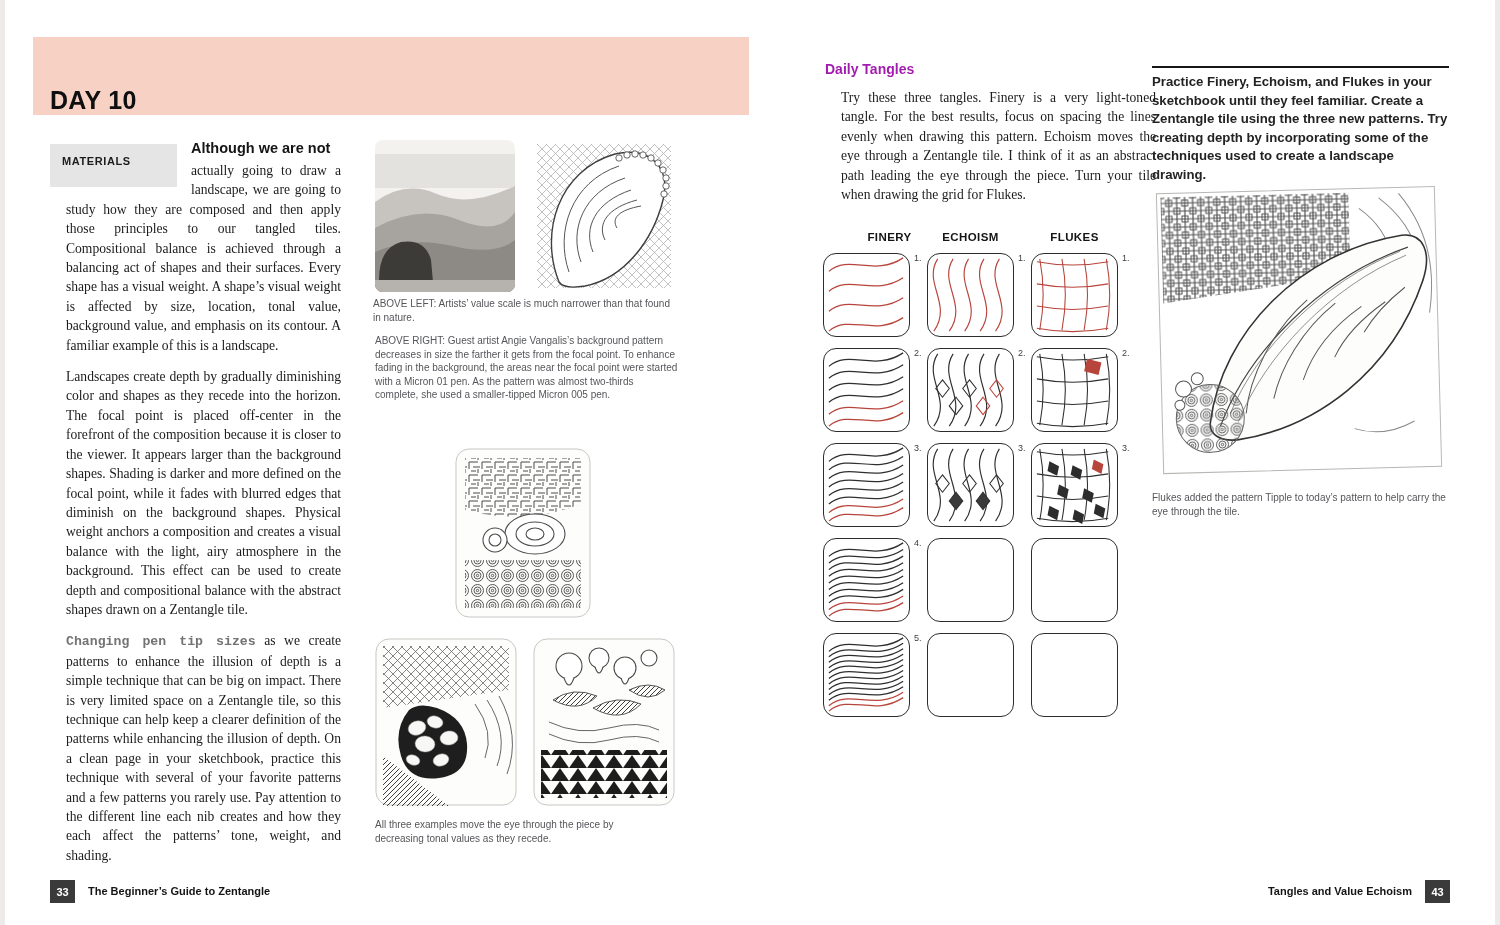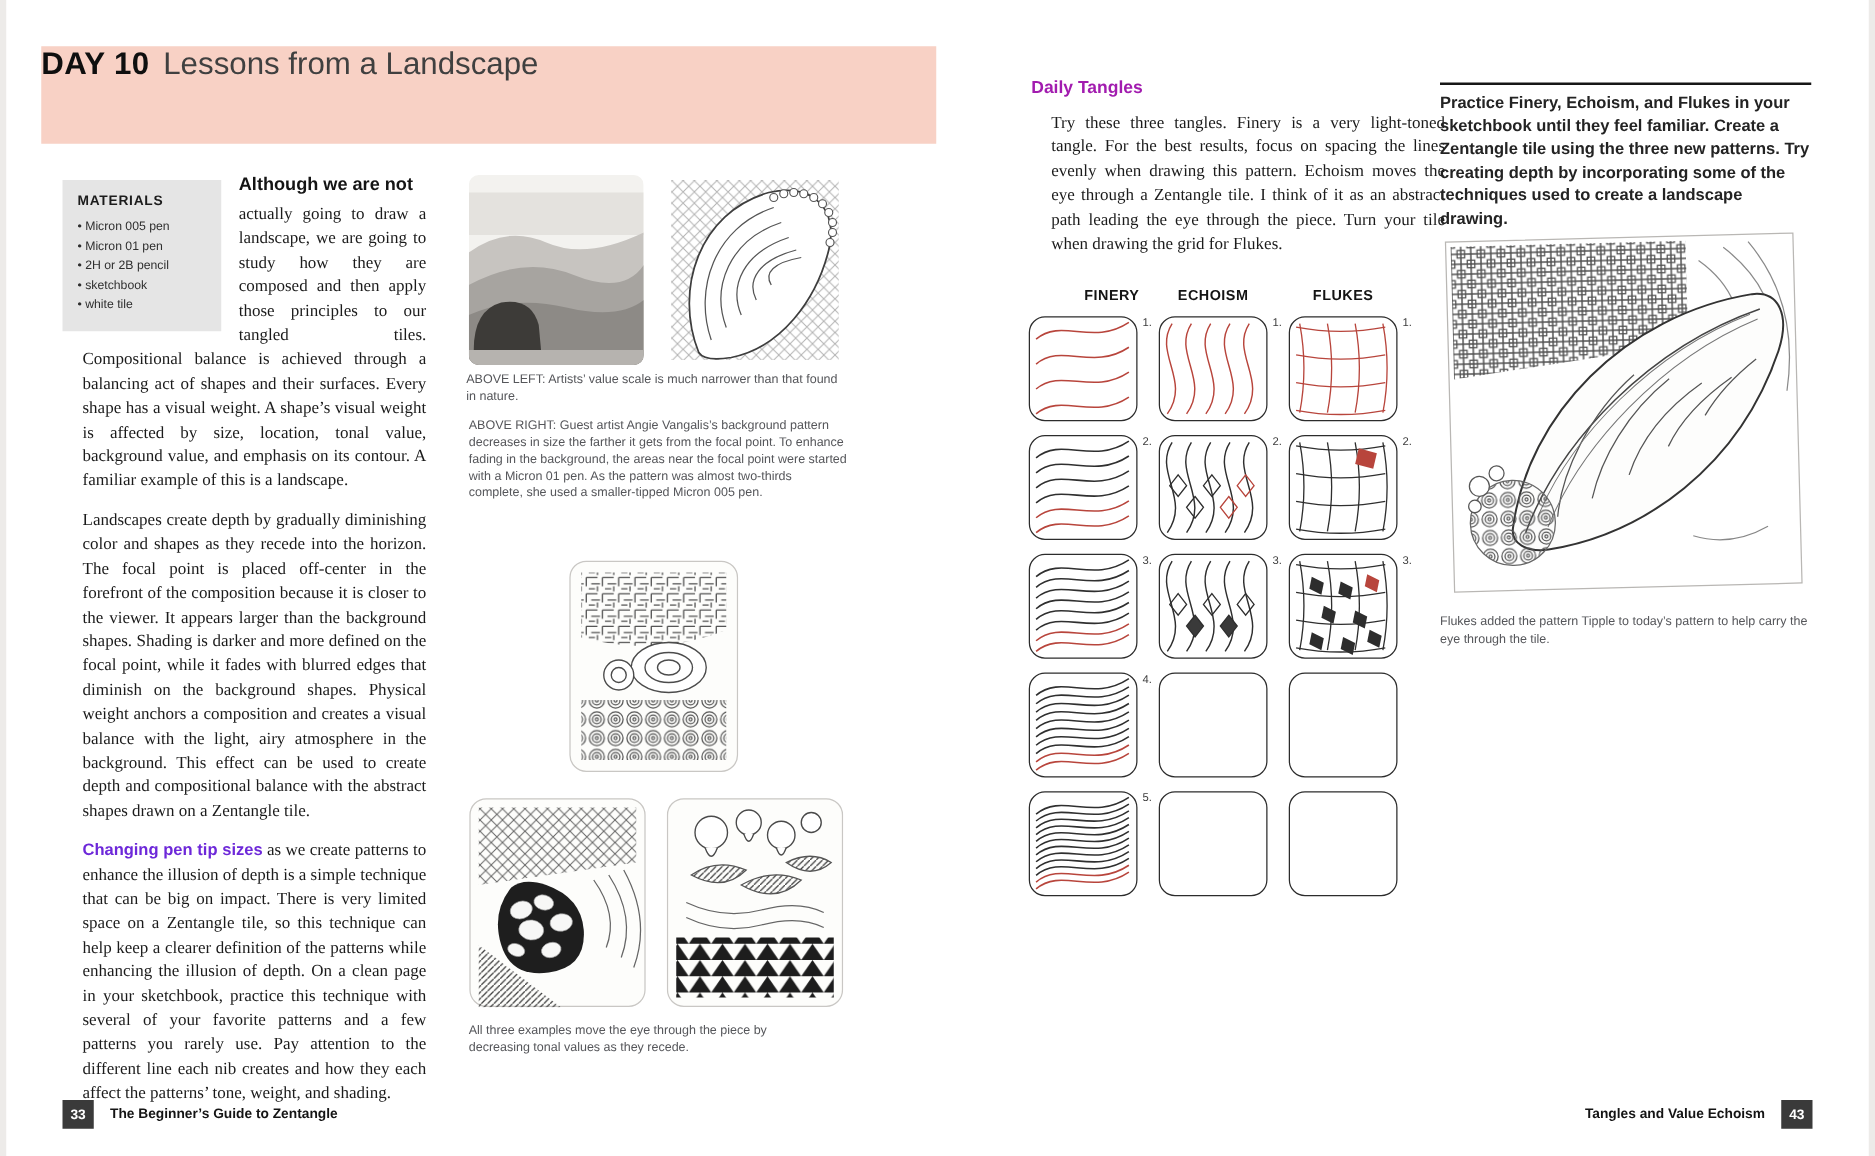--- a/index.html
+++ b/index.html
@@ -1,32 +1,32 @@
 <!DOCTYPE html>
 <html><head>
 <meta charset="utf-8">
 <style>
   html,body{margin:0;padding:0;}
   body{width:1500px;height:925px;position:relative;background:#ffffff;font-family:"Liberation Sans",sans-serif;color:#231f20;overflow:hidden;}
   .edge{position:absolute;top:0;bottom:0;width:5px;background:#edebe9;}
 
   
-  #banner{position:absolute;left:33px;top:37px;width:716px;height:78px;background:#f8d1c5;display:flex;align-items:flex-start;box-sizing:border-box;}
+  #banner{position:absolute;left:33px;top:37px;width:716px;height:78px;background:#f8d1c5;display:flex;align-items:flex-end;padding-left:17px;box-sizing:border-box;}
   #banner .day{font-size:25px;font-weight:bold;color:#0f0f0f;letter-spacing:.3px;}
   #banner .ttl{font-size:25px;color:#404040;margin-left:11px;}
 
   #text-col{position:absolute;left:50px;top:139px;width:307px;}
   #materials{float:left;width:127px;background:#e8e7e5;padding:11px 10px 13px 12px;margin:5px 14px 4px 0;box-sizing:border-box;}
   #materials h4{font-size:11px;letter-spacing:.6px;margin:0 0 7px;font-weight:bold;color:#1c1c1c;}
   #materials ul{margin:0;padding:0;list-style:none;}
   #materials li{font-size:9.8px;line-height:15.5px;color:#2e2e2e;}
   #materials li::before{content:"\2022  ";}
   .intro-head{font-size:14.5px;font-weight:bold;color:#141414;margin:1px 0 5px;}
   p.body{font-family:"Liberation Serif",serif;font-size:13.6px;line-height:19.4px;text-align:justify;margin:0 16px 12px;color:#1b1b1b;}
-  .runin{font-family:Liberation Sans, sans-serif;font-weight:bold;font-size:13.2px;color:#6d28d9;}
+  .runin{font-family:Liberation Mono, monospace;font-weight:bold;font-size:13.2px;color:#737373;}
 
   .photo{position:absolute;border-radius:8px;overflow:hidden;}
   .caption{position:absolute;font-size:10px;line-height:13.6px;color:#55565a;}
 
   
   #daily-head{position:absolute;left:825px;top:61px;font-size:14px;font-weight:bold;color:#a21caf;margin:0;}
   #daily-intro{position:absolute;left:825px;top:88px;width:315px;}
   .tangle-header{position:absolute;top:231px;width:87px;text-align:center;font-size:11.5px;font-weight:bold;letter-spacing:.4px;color:#141414;}
   .tile{position:absolute;width:87px;height:84px;border:1.6px solid #2c2c2c;border-radius:13px;background:#fff;box-sizing:border-box;}
   .step-num{position:absolute;font-size:9px;color:#3d3d3d;}
@@ -66,33 +66,25 @@
       <rect width="16" height="16" fill="#fff"></rect>
       <path d="M0 4 h16 M0 12 h16 M4 0 v16 M12 0 v16" stroke="#333" stroke-width="1.2" fill="none"></path>
       <rect x="1" y="1" width="6" height="6" fill="none" stroke="#333"></rect>
       <rect x="9" y="9" width="6" height="6" fill="none" stroke="#333"></rect>
     </pattern>
   </defs>
 </svg>
 
 <header id="banner" style="background: rgb(248, 209, 197);">
   <span class="day">DAY 10</span>
-  <span class="ttl">Lessons from a Landscape</span>
 </header>
 
 <div id="text-col">
   <aside id="materials" style="background: #e5e5e5;">
     <h4>MATERIALS</h4>
-    <ul id="materials-list">
-        <li>Micron 005 pen</li>
-        <li>Micron 01 pen</li>
-        <li>2H or 2B pencil</li>
-        <li>sketchbook</li>
-        <li>white tile</li>
-      </ul>
   </aside>
   <div class="intro-head">Although we are not</div>
   <p class="body"><span>actually going to draw a landscape, we are going to study how they are composed and then apply those principles to our tangled tiles. Compositional balance is achieved through a balancing act of shapes and their surfaces. Every shape has a visual weight. A shape’s visual weight is affected by size, location, tonal value, background value, and emphasis on its contour. A familiar example of this is a landscape.</span></p>
   <p class="body">Landscapes create depth by gradually diminishing color and shapes as they recede into the horizon. The focal point is placed off-center in the forefront of the composition because it is closer to the viewer. It appears larger than the background shapes. Shading is darker and more defined on the focal point, while it fades with blurred edges that diminish on the background shapes. Physical weight anchors a composition and creates a visual balance with the light, airy atmosphere in the background. This effect can be used to create depth and compositional balance with the abstract shapes drawn on a Zentangle tile.</p>
   <p class="body"><span class="runin">Changing pen tip sizes</span> <span>as we create patterns to enhance the illusion of depth is a simple technique that can be big on impact. There is very limited space on a Zentangle tile, so this technique can help keep a clearer definition of the patterns while enhancing the illusion of depth. On a clean page in your sketchbook, practice this technique with several of your favorite patterns and a few patterns you rarely use. Pay attention to the different line each nib creates and how they each affect the patterns’ tone, weight, and shading.</span></p>
 </div>
 
 <div class="photo" style="left:375px;top:140px;width:140px;height:152px">
   <svg viewBox="0 0 140 152" width="140" height="152">
     <rect width="140" height="152" fill="#f3f2ef"></rect>

